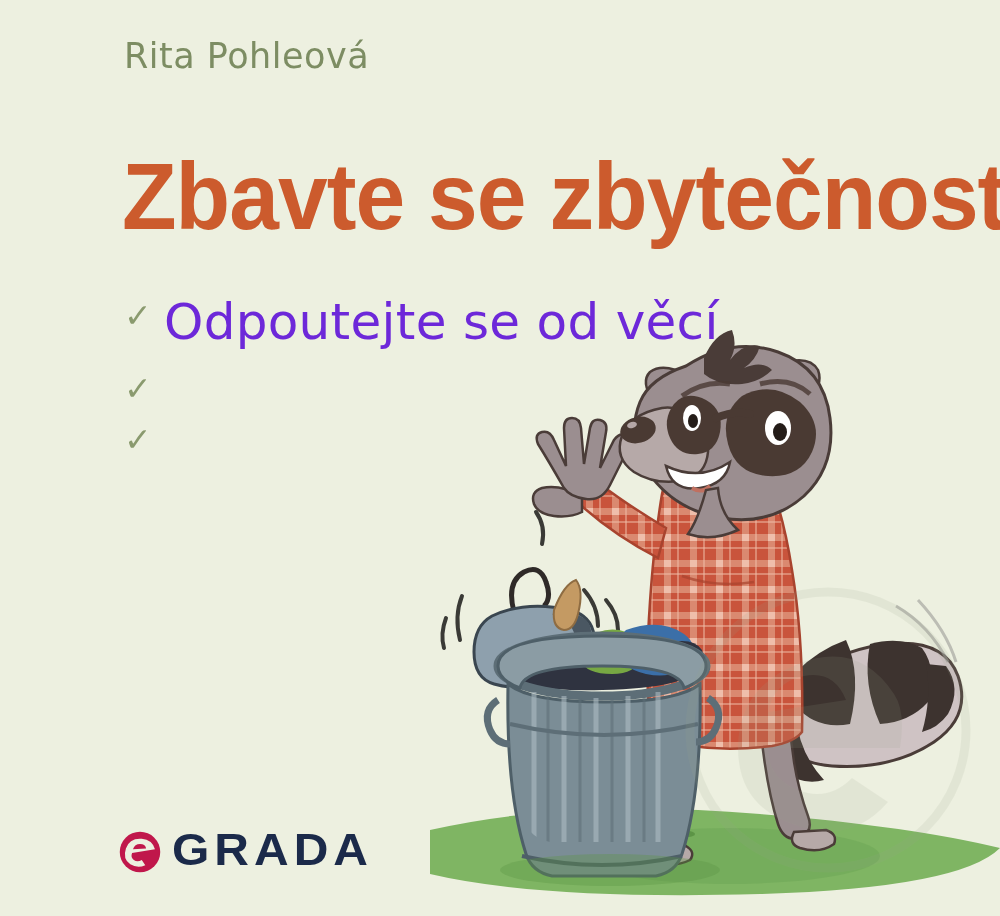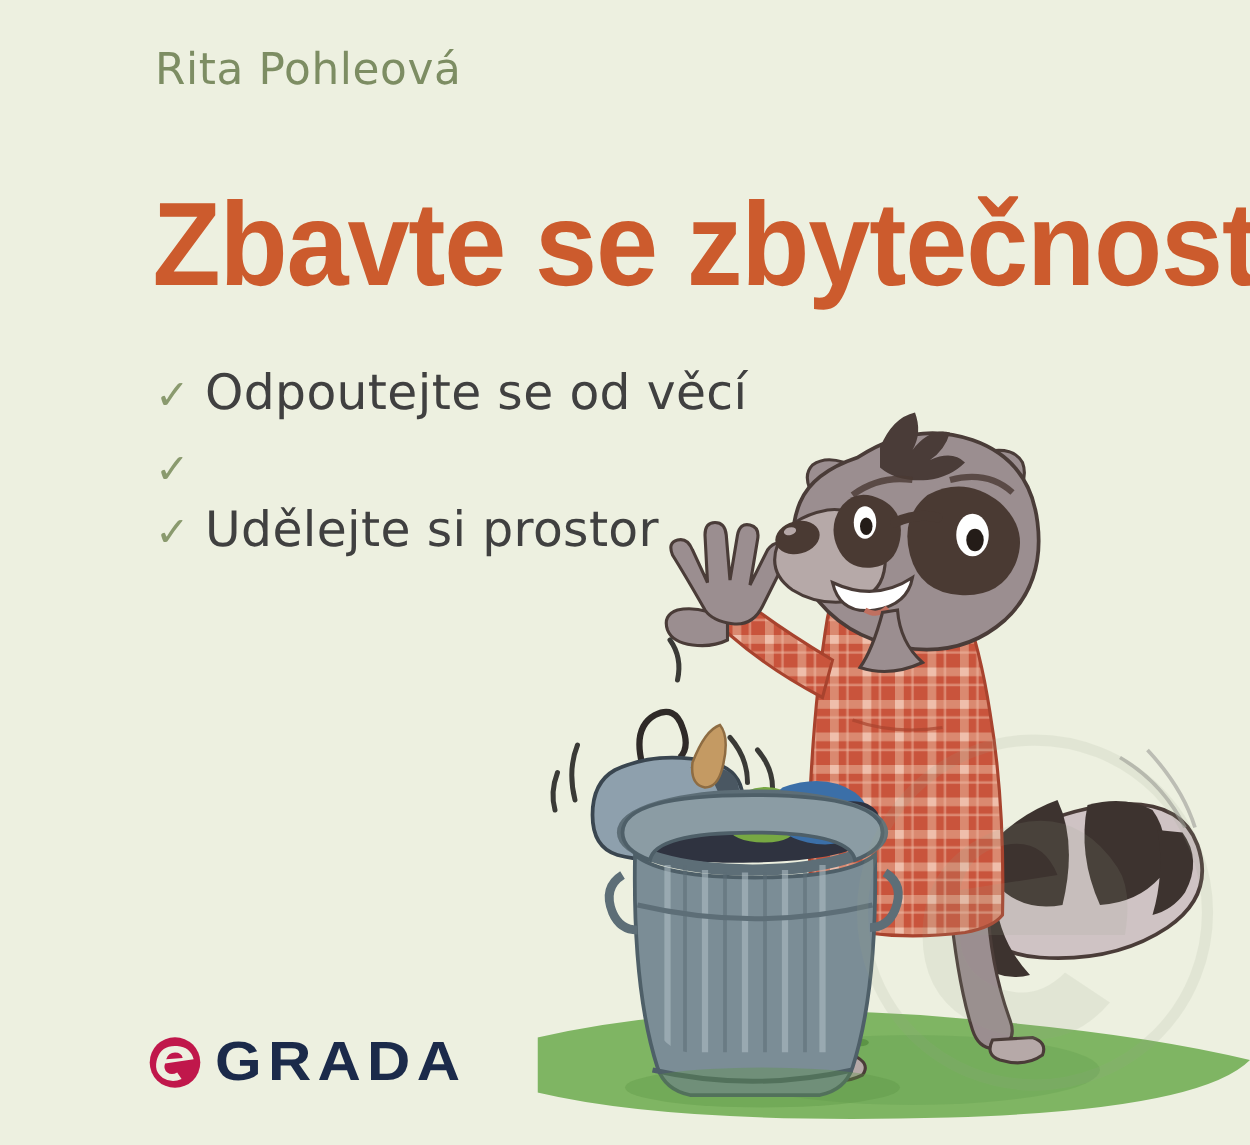--- a/index.html
+++ b/index.html
@@ -45,30 +45,30 @@
     white-space:nowrap;
   }
   .check {
     width:40px; flex:0 0 40px;
     font-size:33px; line-height:1;
     color:#8a9a6e;
     padding-top:9px;
   }
   .bullet-text {
     font-family:"DejaVu Sans", sans-serif;
-    font-size:39px; font-weight:400;
-    color:#404040;
+    font-size:50px; font-weight:400;
+    color:#6d28d9;
     line-height:1.28;
     letter-spacing:0.3px;
   }
 
   
   .logo {
     position:absolute; left:118px; top:826px;
-    display:flex; align-items:center;
+    display:flex; align-items:flex-end;
   }
   .logo-mark { width:44px; height:44px; flex:0 0 44px; }
   .logo-word {
     margin-left:10px;
     font-family:"Liberation Sans", sans-serif;
     font-size:48px; font-weight:700;
     letter-spacing:5px;
     color:#1b2a4a;
     line-height:1;
     transform:scaleY(0.92);
@@ -238,21 +238,20 @@
   <ul class="bullets">
     <li class="bullet">
       <span class="check">✓</span>
       <span class="bullet-text">Odpoutejte se od věcí</span>
     </li>
     <li class="bullet">
       <span class="check">✓</span>
     </li>
     <li class="bullet">
       <span class="check">✓</span>
-      <span class="bullet-text">Udělejte si prostor</span>
     </li>
   </ul>
 
   <div class="logo">
     <span class="logo-mark">
       <svg viewBox="0 0 100 100" xmlns="http://www.w3.org/2000/svg">
         <circle cx="50" cy="50" r="46" fill="#c0174b"></circle>
         <path d="M84 44 q-6 -22 -30 -24 q-28 -2 -36 22 q-8 24 10 36 q16 10 34 2 l-8 -12 q-10 6 -18 0 q-8 -6 -4 -16 l52 -8 z M34 44 q4 -12 16 -12 q12 0 14 10 z" fill="#edf0e0"></path>
       </svg>
     </span>

